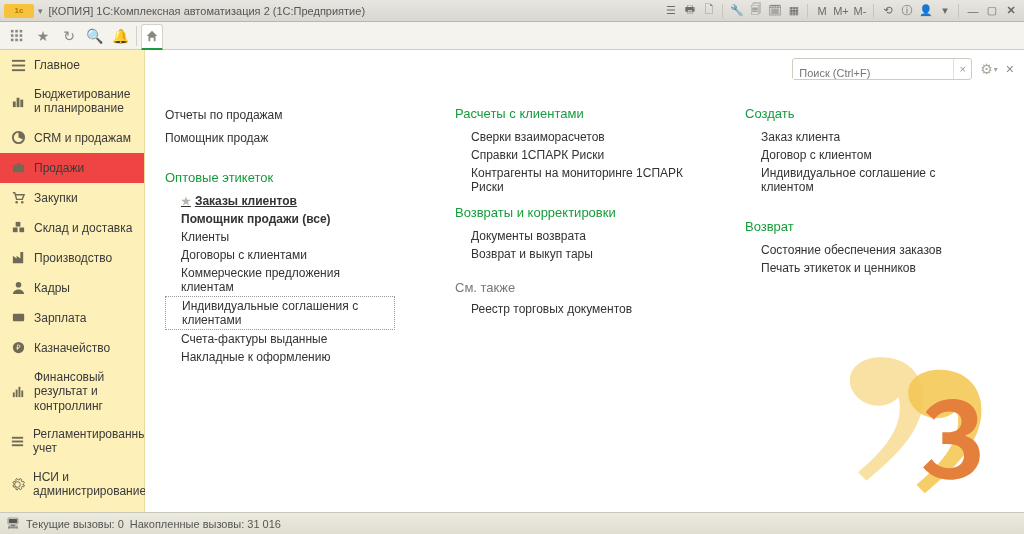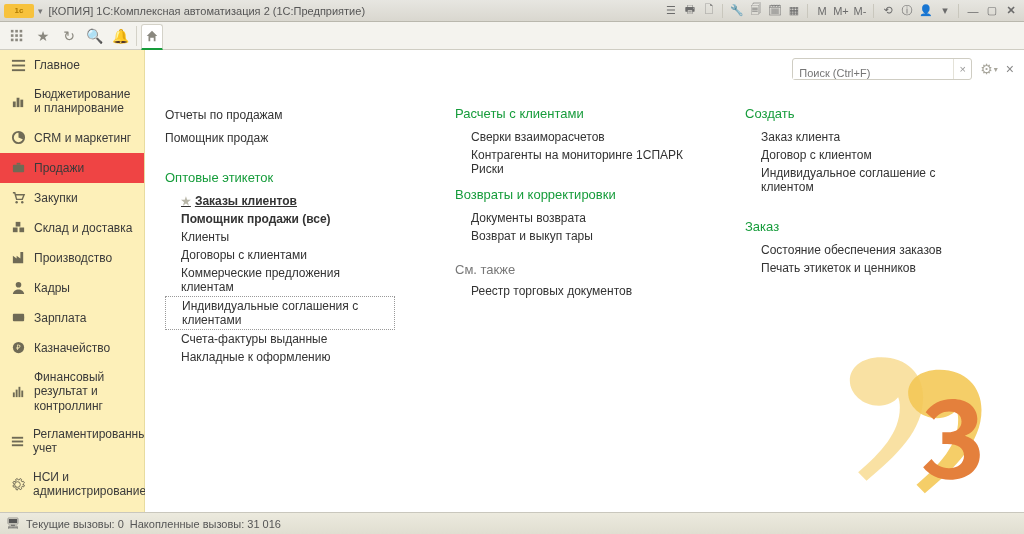--- a/index.html
+++ b/index.html
@@ -141,21 +141,21 @@
         </span>
       <span class="nav-label">Бюджетирование и планирование</span>
     </div>
     <div class="nav-item">
       <span class="nav-icon">
           <svg viewBox="0 0 16 16">
             <circle cx="8" cy="8" r="6" fill="none" stroke="#6f6a55" stroke-width="2"></circle>
             <path d="M8 8 L8 2 A6 6 0 0 1 13 10 Z"></path>
           </svg>
         </span>
-      <span class="nav-label">CRM и маркетинг</span>
+      <span class="nav-label">CRM и продажам</span>
     </div>
     <div class="nav-item active">
       <span class="nav-icon">
           <svg viewBox="0 0 16 16">
             <rect x="2" y="5" width="12" height="8" rx="1"></rect>
             <rect x="6" y="3" width="4" height="2"></rect>
           </svg>
         </span>
       <span class="nav-label">Продажи</span>
     </div>
@@ -270,41 +270,42 @@
           <div><span class="link boxed">Индивидуальные соглашения с клиентами</span></div>
           <div class="link">Счета-фактуры выданные</div>
           <div class="link">Накладные к оформлению</div>
         </div>
       </div>
 
       <div class="col" style="width:230px">
         <div class="section-title first">Расчеты с клиентами</div>
         <div class="indent">
           <div class="link">Сверки взаиморасчетов</div>
+          <div class="link">Справки 1СПАРК Риски</div>
           <div class="link">Контрагенты на мониторинге 1СПАРК Риски</div>
         </div>
         <div class="section-title" style="margin-top:4px">Возвраты и корректировки</div>
         <div class="indent">
           <div class="link">Документы возврата</div>
           <div class="link">Возврат и выкуп тары</div>
         </div>
         <div class="subhead">См. также</div>
         <div class="indent">
           <div class="link">Реестр торговых документов</div>
         </div>
       </div>
 
       <div class="col" style="width:230px">
         <div class="section-title first">Создать</div>
         <div class="indent">
           <div class="link">Заказ клиента</div>
           <div class="link">Договор с клиентом</div>
           <div class="link">Индивидуальное соглашение с клиентом</div>
         </div>
-        <div class="section-title" style="margin-top:18px">Заказ</div>
+        <div class="section-title" style="margin-top:18px">Возврат</div>
         <div class="indent">
           <div class="link">Состояние обеспечения заказов</div>
           <div class="link">Печать этикеток и ценников</div>
         </div>
       </div>
     </div>
 
     <div class="watermark">
       <svg viewBox="0 0 200 180">
         <g fill="#f2bf3a" fill-opacity="0.55">

